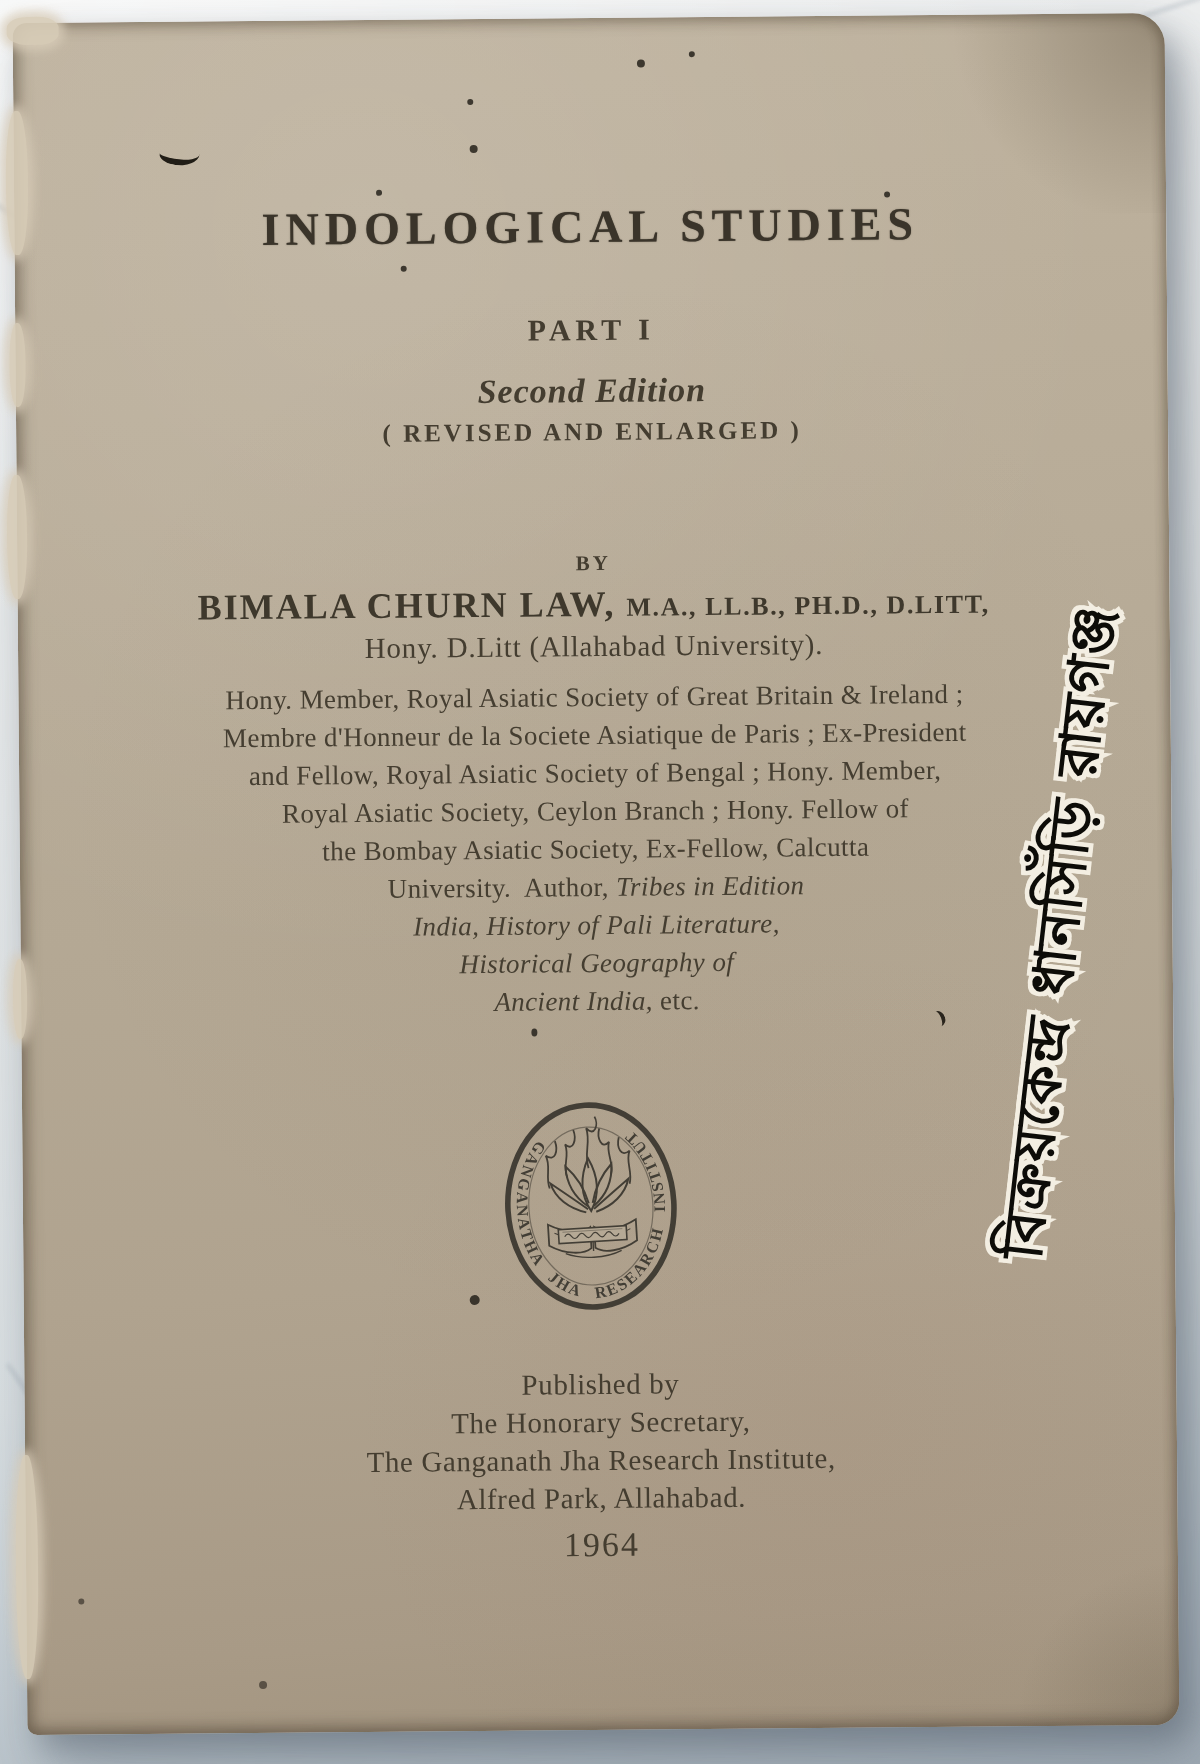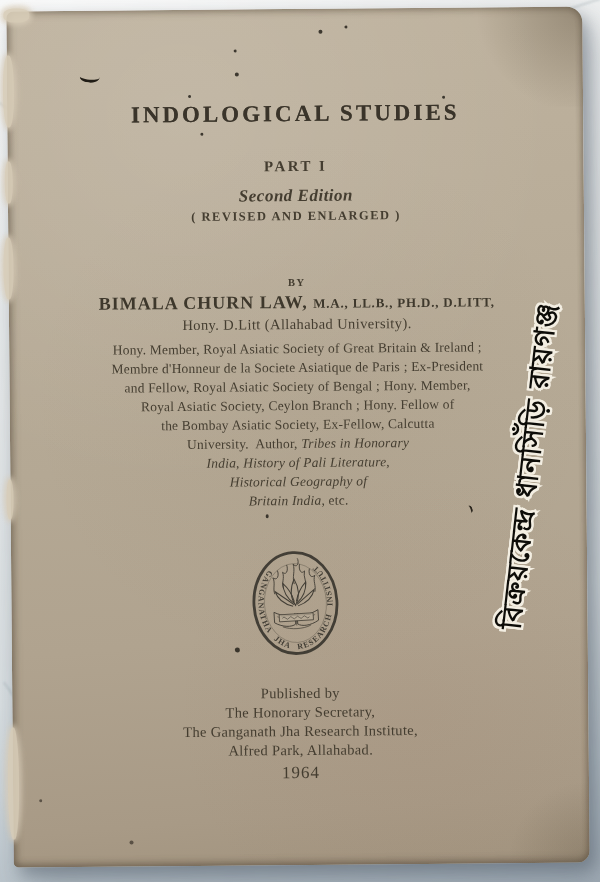--- a/index.html
+++ b/index.html
@@ -135,24 +135,24 @@
     <span class="degrees">M.A., LL.B., PH.D., D.LITT,</span>
   </div>
   <div class="tl honorary">Hony. D.Litt (Allahabad University).</div>
 
   <div class="tl bio" id="bio">
       <div class="bio-line"><span>Hony. Member, Royal Asiatic Society of Great Britain &amp; Ireland ;</span></div>
       <div class="bio-line"><span>Membre d'Honneur de la Societe Asiatique de Paris ; Ex-President</span></div>
       <div class="bio-line"><span>and Fellow, Royal Asiatic Society of Bengal ; Hony. Member,</span></div>
       <div class="bio-line"><span>Royal Asiatic Society, Ceylon Branch ; Hony. Fellow of</span></div>
       <div class="bio-line"><span>the Bombay Asiatic Society, Ex-Fellow, Calcutta</span></div>
-      <div class="bio-line"><span>University.&nbsp; Author, </span><span class="it">Tribes in Honorary</span></div>
+      <div class="bio-line"><span>University.&nbsp; Author, </span><span class="it">Tribes in Edition</span></div>
       <div class="bio-line"><span class="it">India, History of Pali Literature,</span></div>
       <div class="bio-line"><span class="it">Historical Geography of</span></div>
-      <div class="bio-line"><span class="it">Britain India,</span><span> etc.</span></div>
+      <div class="bio-line"><span class="it">Ancient India,</span><span> etc.</span></div>
     </div>
 
   <div class="seal">
     <svg viewBox="0 0 88 108" width="88" height="108">
       <g fill="none" stroke="#34312a">
         <ellipse cx="44" cy="54" rx="41.5" ry="50.5" stroke-width="2.8"></ellipse>
         <ellipse cx="44" cy="54" rx="31" ry="39.5" stroke-width="0.6" opacity="0.55"></ellipse>
 
         <g stroke-width="0.9">
           <path d="M24,44 C22,38 25.5,33 23,27.5 C27.5,31 29.5,25.5 28,20.5"></path>

